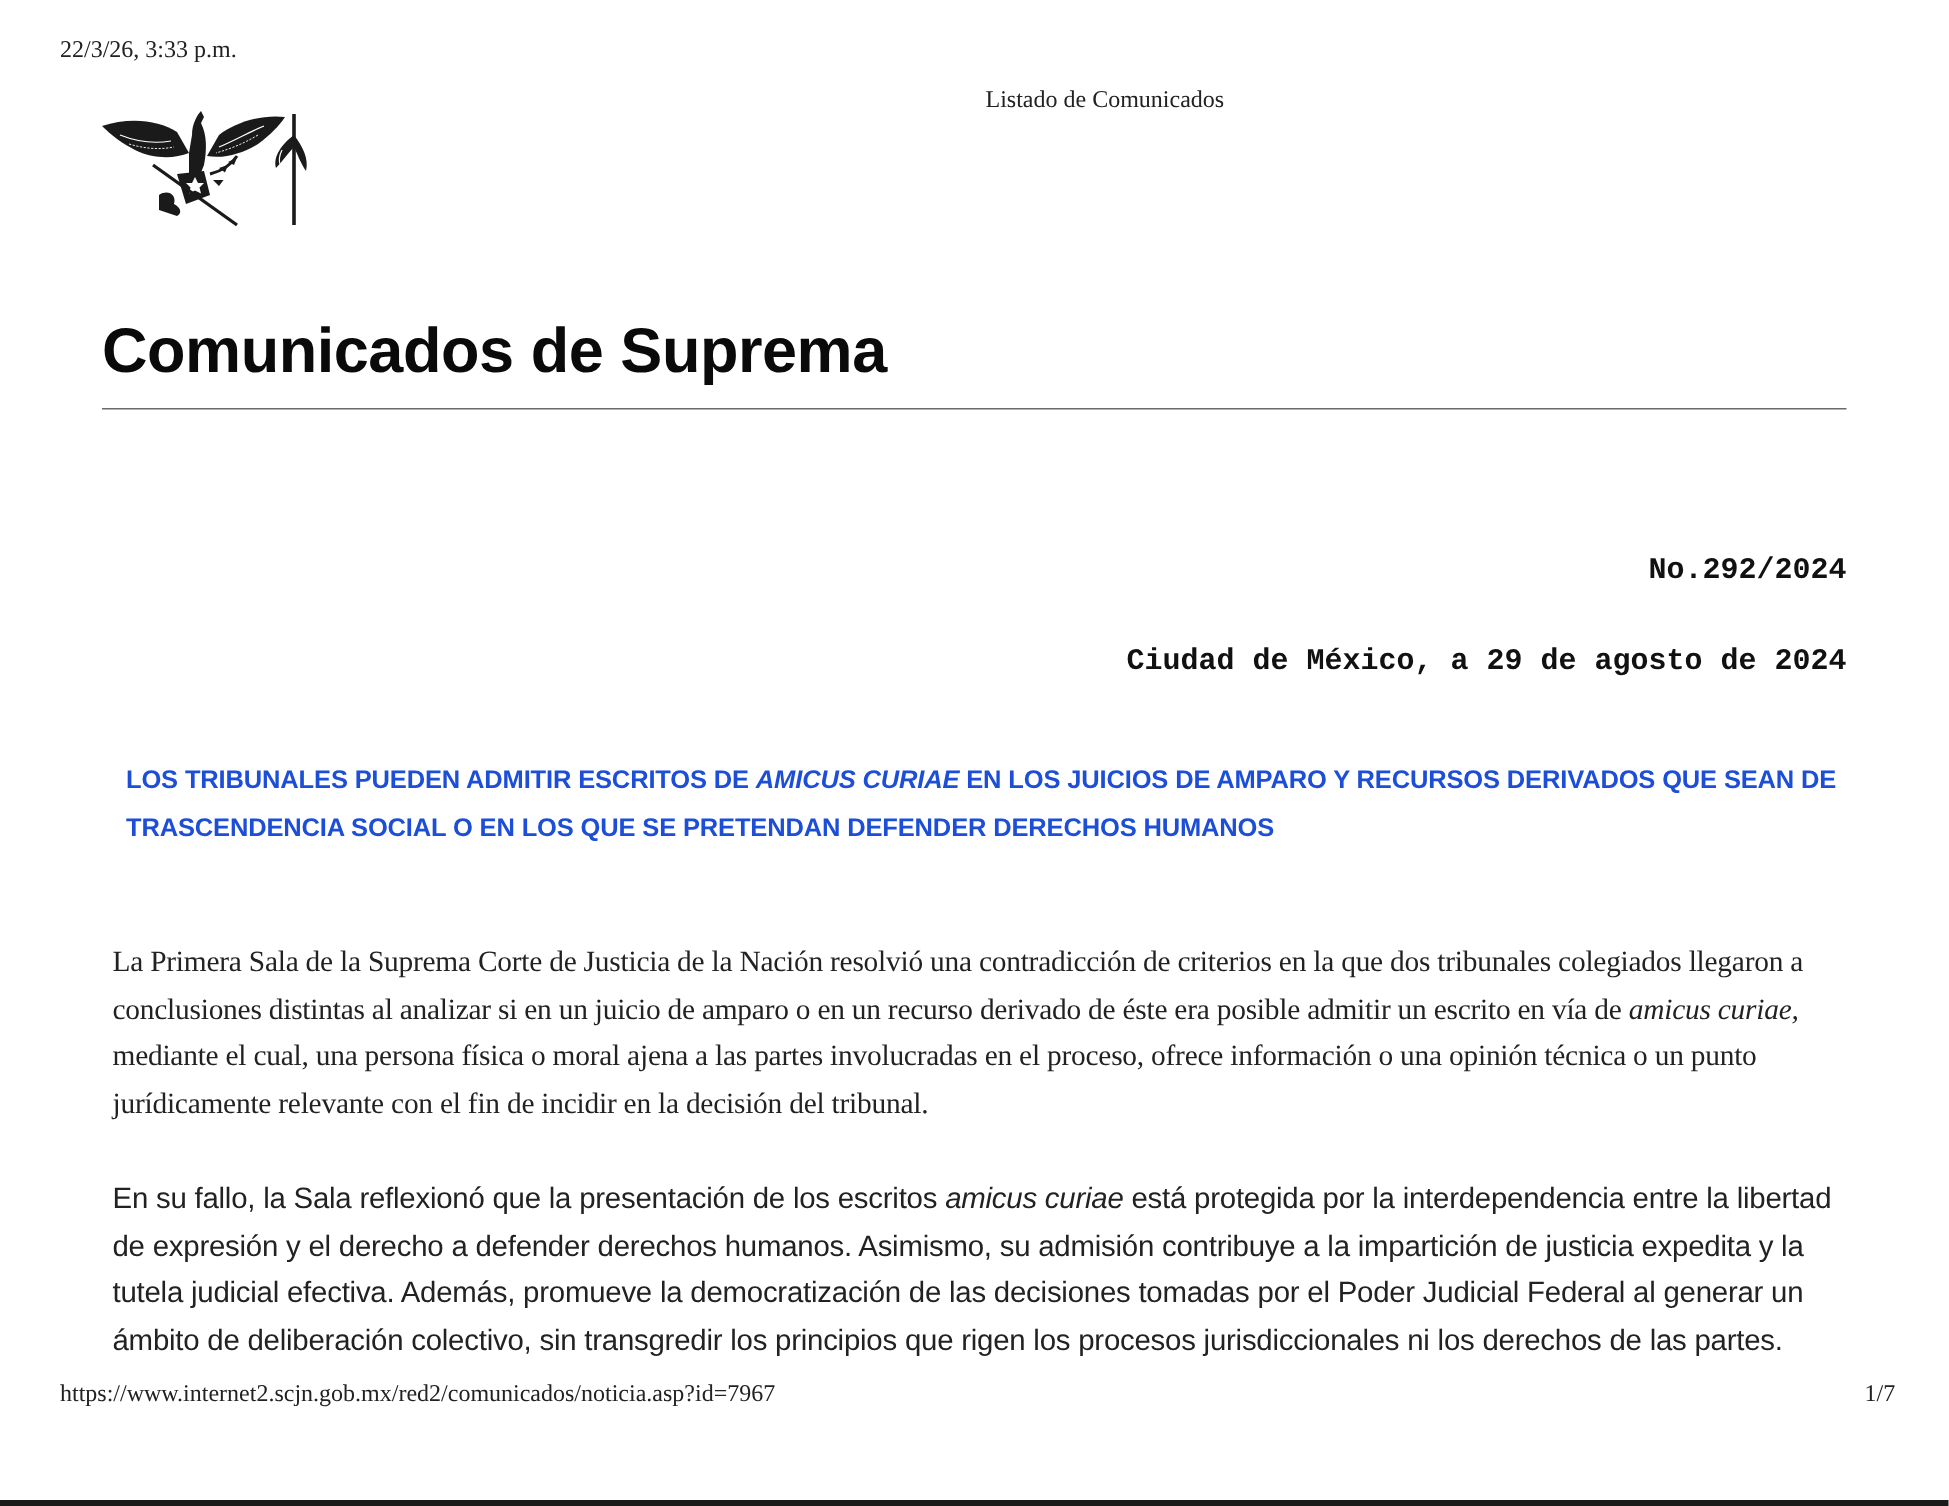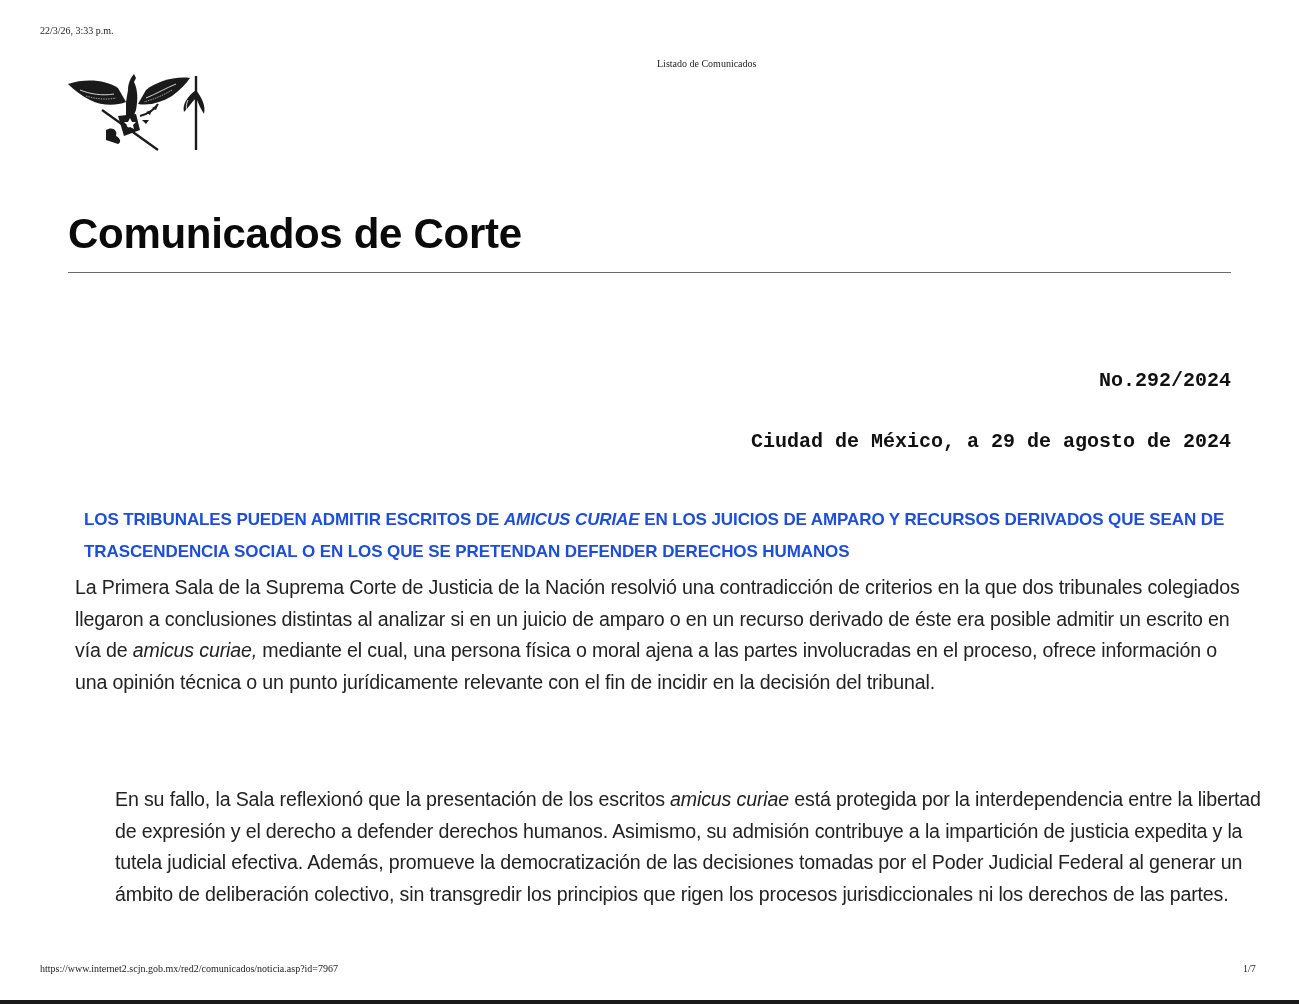--- a/index.html
+++ b/index.html
@@ -12,25 +12,25 @@
       height: 1004px;
       position: relative;
       overflow: hidden;
       color: #111111;
     }
     .print-header, .print-footer {
       position: absolute;
       left: 0;
       width: 1299px;
       font-family: "Liberation Serif", serif;
-      font-size: 10px;
+      font-size: 16px;
       color: #222;
     }
     .print-header { top: 25px; height: 16px; }
-    .print-footer { top: 963px; height: 16px; }
+    .print-footer { top: 921px; height: 16px; }
     .ph-left { position: absolute; left: 40px; }
     .ph-center { position: absolute; left: 657px; margin-top: 33px; }
     .pf-left { position: absolute; left: 40px; }
     .pf-right { position: absolute; left: 1243px; }
     .bottom-rule {
       position: absolute;
       left: 0;
       top: 1000px;
       width: 1299px;
       height: 4px;
@@ -129,22 +129,22 @@
       left: 75px;
       width: 1170px;
       margin: 0;
       font-family: "Liberation Sans", sans-serif;
       font-size: 19.6px;
       line-height: 31.5px;
       color: #222222;
       letter-spacing: -0.15px;
     }
     .body-para em { font-style: italic; }
-    .para-1 { top: 572px; }
-    .para-2 { top: 784px; margin-left: 40px; }
+    .para-1 { top: 626px; font-family: Liberation Serif, serif; }
+    .para-2 { top: 784px; }
   </style>
 </head>
 <body>
 
 <div class="print-header">
   <span class="ph-left">22/3/26, 3:33 p.m.</span>
   <span class="ph-center">Listado de Comunicados</span>
 </div>
 
 <div class="logo">
@@ -170,21 +170,21 @@
 
     <path d="M40 58 C46 54 52 58 50 64 C54 66 56 70 52 72 L40 68 Z" fill="#1a1a1a"></path>
 
     <path d="M130 4 L130 78" stroke="#1a1a1a" stroke-width="2.4"></path>
     <path d="M130 18 C122 24 116 32 118 40 C122 36 126 30 130 26 Z" fill="#1a1a1a"></path>
     <path d="M130 18 C136 26 140 34 138 42 C134 36 132 30 130 26 Z" fill="#1a1a1a"></path>
     <path d="M122 28 C120 32 120 36 121 38" stroke="#fff" stroke-width="0.8" fill="none"></path>
   </svg>
 </div>
 
-<h1 class="page-title">Comunicados de Corte</h1>
+<h1 class="page-title">Comunicados de Suprema</h1>
 <div class="title-rule"></div>
 
 <div class="meta meta-number">No.292/2024</div>
 <div class="meta meta-place">Ciudad de México, a 29 de agosto de 2024</div>
 
 <h2 class="headline"><span>LOS TRIBUNALES PUEDEN ADMITIR ESCRITOS DE </span><em>AMICUS CURIAE</em><span> EN LOS JUICIOS DE AMPARO Y RECURSOS DERIVADOS QUE SEAN DE TRASCENDENCIA SOCIAL O EN LOS QUE SE PRETENDAN DEFENDER DERECHOS HUMANOS</span></h2>
 
 <p class="body-para para-1"><span>La Primera Sala de la Suprema Corte de Justicia de la Nación resolvió una contradicción de criterios en la que dos tribunales colegiados llegaron a conclusiones distintas al analizar si en un juicio de amparo o en un recurso derivado de éste era posible admitir un escrito en vía de </span><em>amicus curiae,</em><span> mediante el cual, una persona física o moral ajena a las partes involucradas en el proceso, ofrece información o una opinión técnica o un punto jurídicamente relevante con el fin de incidir en la decisión del tribunal.</span></p>
 
 <p class="body-para para-2"><span>En su fallo, la Sala reflexionó que la presentación de los escritos </span><em>amicus curiae</em><span> está protegida por la interdependencia entre la libertad de expresión y el derecho a defender derechos humanos. Asimismo, su admisión contribuye a la impartición de justicia expedita y la tutela judicial efectiva. Además, promueve la democratización de las decisiones tomadas por el Poder Judicial Federal al generar un ámbito de deliberación colectivo, sin transgredir los principios que rigen los procesos jurisdiccionales ni los derechos de las partes.</span></p>

